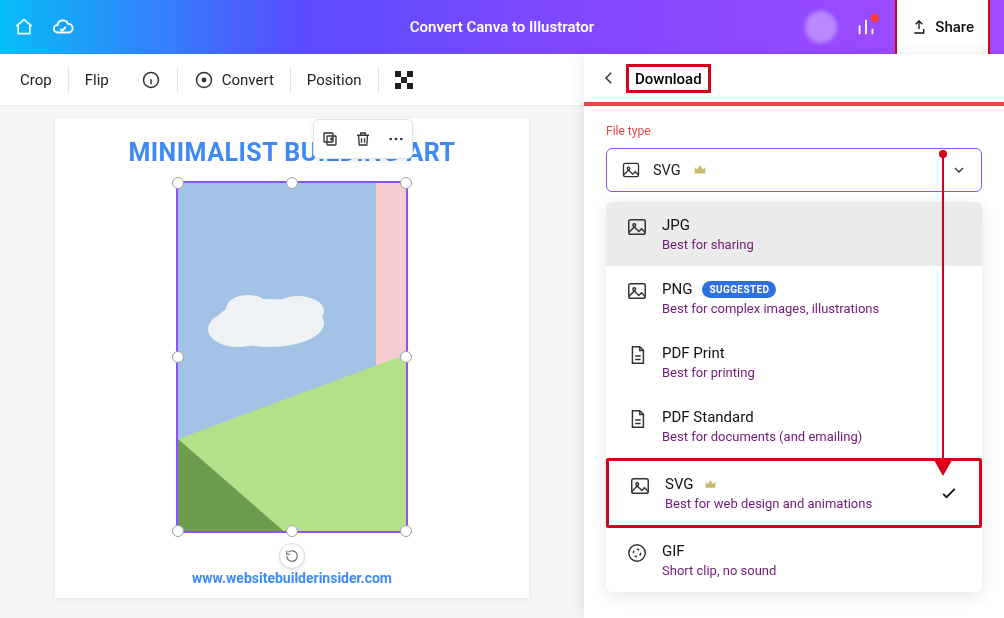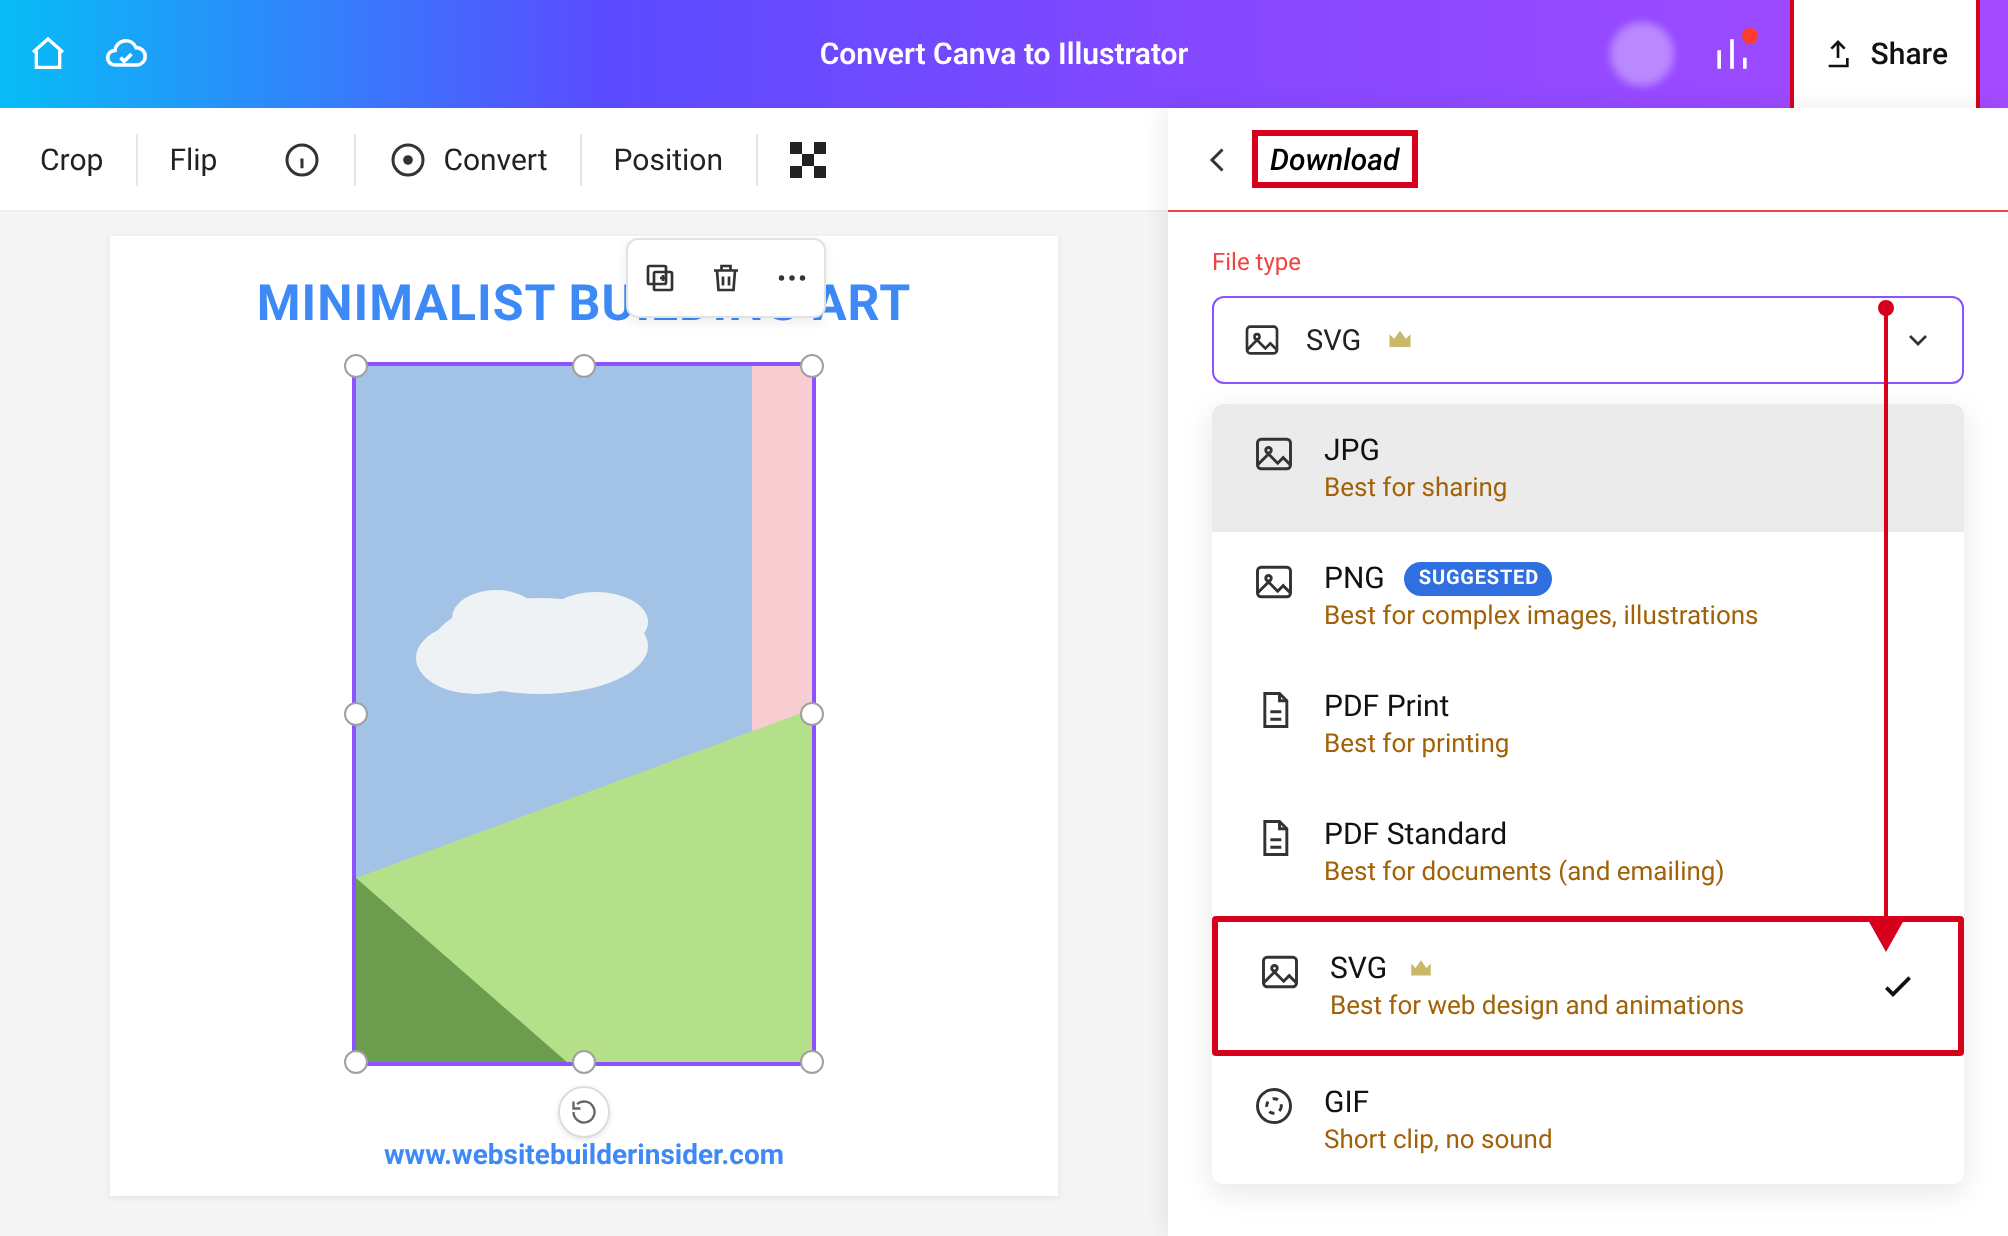--- a/index.html
+++ b/index.html
@@ -53,37 +53,37 @@
   }
   .mini-toolbar {
     position:absolute; left:258px; top:1px; width:100px; height:40px; background:#fff; border:1px solid #e2e2e2; border-radius:6px;
     display:flex; align-items:center; justify-content:space-around; box-shadow:0 2px 6px rgba(0,0,0,0.08);
   }
   .panel {
     position:absolute; top:54px; right:0; width:420px; height:564px; background:#fff;
     box-shadow:-2px 0 12px rgba(0,0,0,0.08);
     padding: 0; display:flex; flex-direction:column;
   }
-  .panel-header { height:52px; display:flex; align-items:center; gap:8px; padding:0 16px; border-bottom:1px solid #ef4444;font-style:italic; }
+  .panel-header { height:52px; display:flex; align-items:center; gap:8px; padding:0 16px; border-bottom:4px solid #ef4444; }
   .panel-header .title-box { border:3px solid #d6001c; padding:2px 6px; }
   .panel-body { padding: 18px 22px 8px 22px; }
   .label { font-size:12px; color:#ef4444; margin-bottom:10px; }
   .select-box {
     border:1px solid #8c52ff; border-radius:6px; height:44px; display:flex; align-items:center;
     padding:0 14px; gap:12px; font-size:14.5px; color:#222; position:relative;
   }
   .dropdown {
     margin-top:10px; border-radius:6px; background:#fff; box-shadow:0 4px 16px rgba(0,0,0,0.10);
     overflow:hidden;
   }
   .opt { padding: 14px 16px 14px 20px; display:flex; gap:14px; align-items:flex-start; position:relative; }
   .opt:hover, .opt.hovered { background:#ebebeb; }
   .opt .txt { display:flex; flex-direction:column; gap:3px; }
   .opt .name { font-size:15px; color:#111; display:flex; align-items:center; gap:10px;}
-  .opt .desc { font-size:13px; color:#a16207; }
+  .opt .desc { font-size:13px; color:#701a75; }
   .opt .check { position:absolute; right:20px; top:50%; transform:translateY(-50%); }
   .badge { background:#2f6fe0; color:#fff; font-size:10px; font-weight:700; padding:3px 7px; border-radius:10px; letter-spacing:0.4px;}
   .svg-highlight { border:3px solid #d6001c; border-radius:2px; }
   .arrow-annot { position:absolute; right:60px; top:100px; width:2px; height:320px; background:#d6001c; }
   .arrow-annot:before { content:""; position:absolute; top:-4px; left:-3px; width:8px; height:8px; background:#d6001c; border-radius:50%; }
   .arrow-annot:after {
     content:""; position:absolute; bottom:-2px; left:-8px;
     border-left:9px solid transparent; border-right:9px solid transparent; border-top:16px solid #d6001c;
   }
   .iconbtn { display:inline-flex; align-items:center; justify-content:center; }

